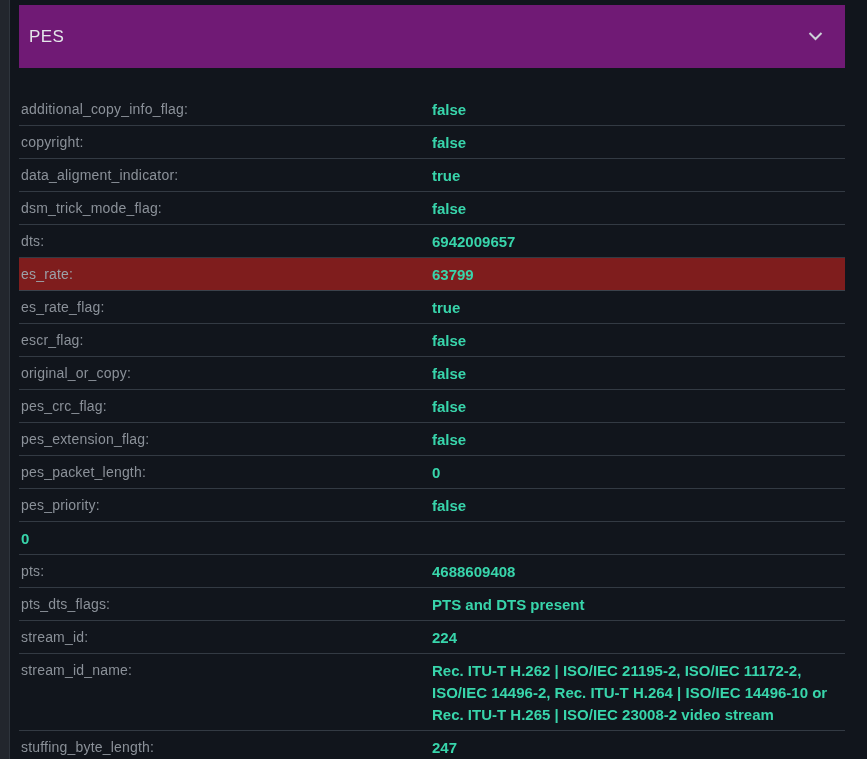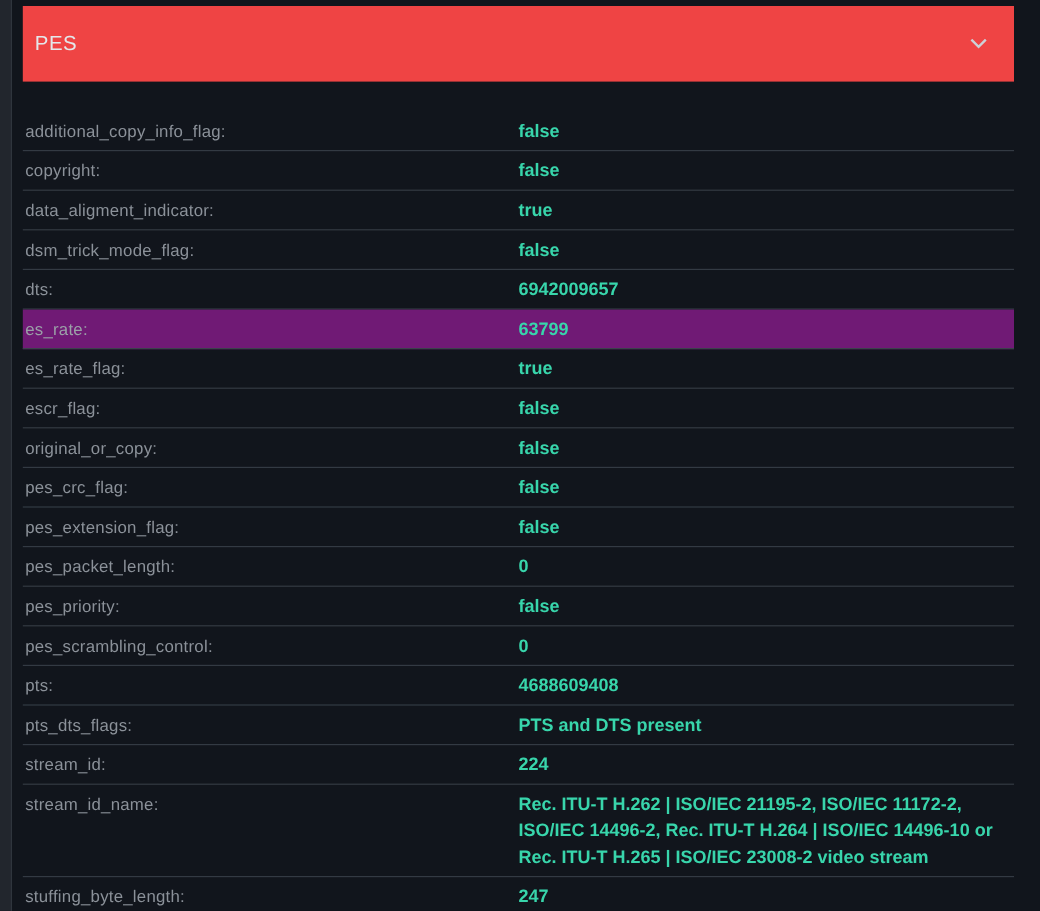--- a/index.html
+++ b/index.html
@@ -19,21 +19,21 @@
     background: #22262d;
     border-right: 1px solid #2f353d;
   }
   .content {
     position: absolute;
     left: 19px; top: 5px;
     width: 826px;
   }
   .panel-header {
     height: 63px;
-    background: #ef4444;
+    background: #701a75;
     display: flex;
     align-items: center;
     justify-content: space-between;
     padding: 0 22px 0 10px;
     margin-bottom: 25px;
     cursor: pointer;
   }
   .panel-title {
     color: #e4e7ea;
     font-size: 17px;
@@ -62,21 +62,21 @@
   }
   .kv-value {
     flex: 1 1 auto;
     color: #38d5ab;
     font-size: 15px;
     line-height: 22px;
     padding-right: 2px;
     font-weight: bold;
   }
   .kv-row.highlighted {
-    background: #701a75;
+    background: #7f1d1d;
     border-bottom-color: #3b424b;
   }
   .kv-row.highlighted .kv-label { color: #9ba1a8; }
 </style>
 </head>
 <body>
 
 <div class="left-strip"></div>
 
 <div class="content">
@@ -135,21 +135,20 @@
   </div>
       <div class="kv-row">
     <div class="kv-label">pes_packet_length:</div>
     <div class="kv-value">0</div>
   </div>
       <div class="kv-row">
     <div class="kv-label">pes_priority:</div>
     <div class="kv-value">false</div>
   </div>
       <div class="kv-row">
-    <div class="kv-label">pes_scrambling_control:</div>
     <div class="kv-value">0</div>
   </div>
       <div class="kv-row">
     <div class="kv-label">pts:</div>
     <div class="kv-value">4688609408</div>
   </div>
       <div class="kv-row">
     <div class="kv-label">pts_dts_flags:</div>
     <div class="kv-value">PTS and DTS present</div>
   </div>

